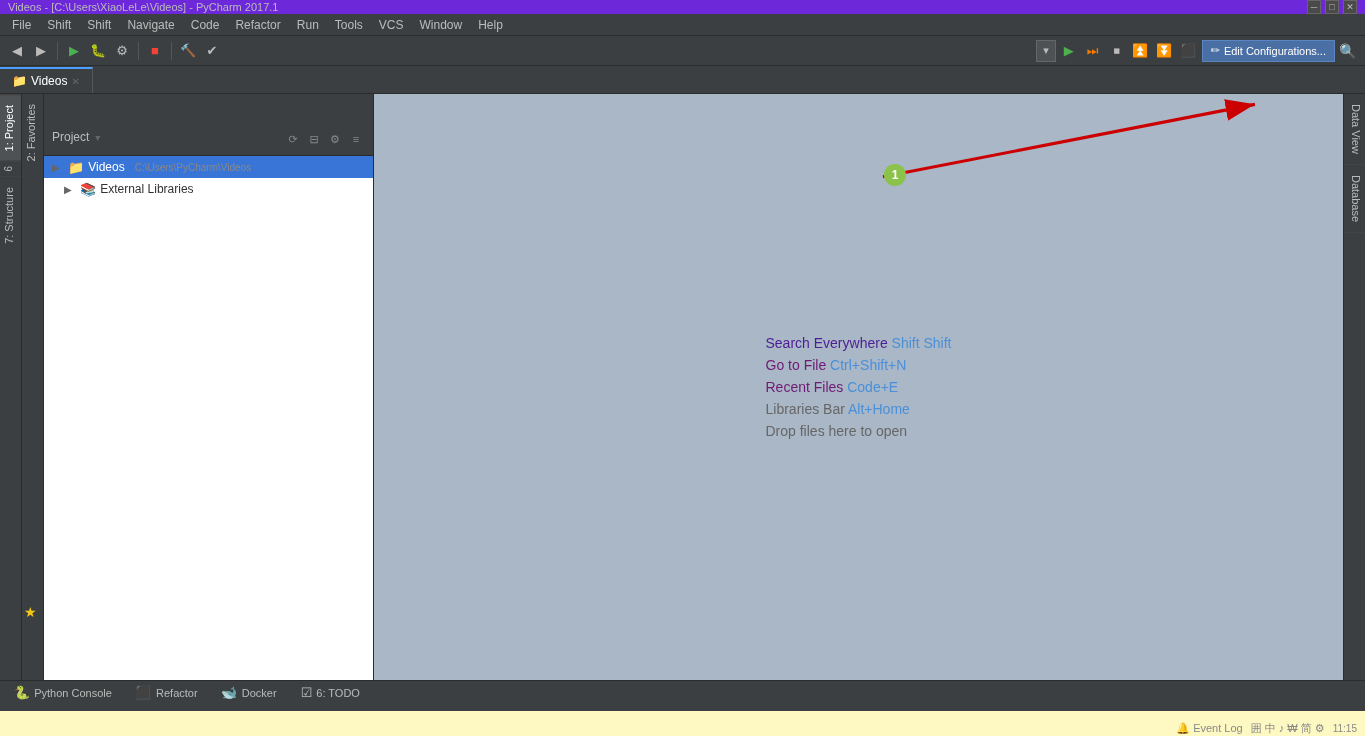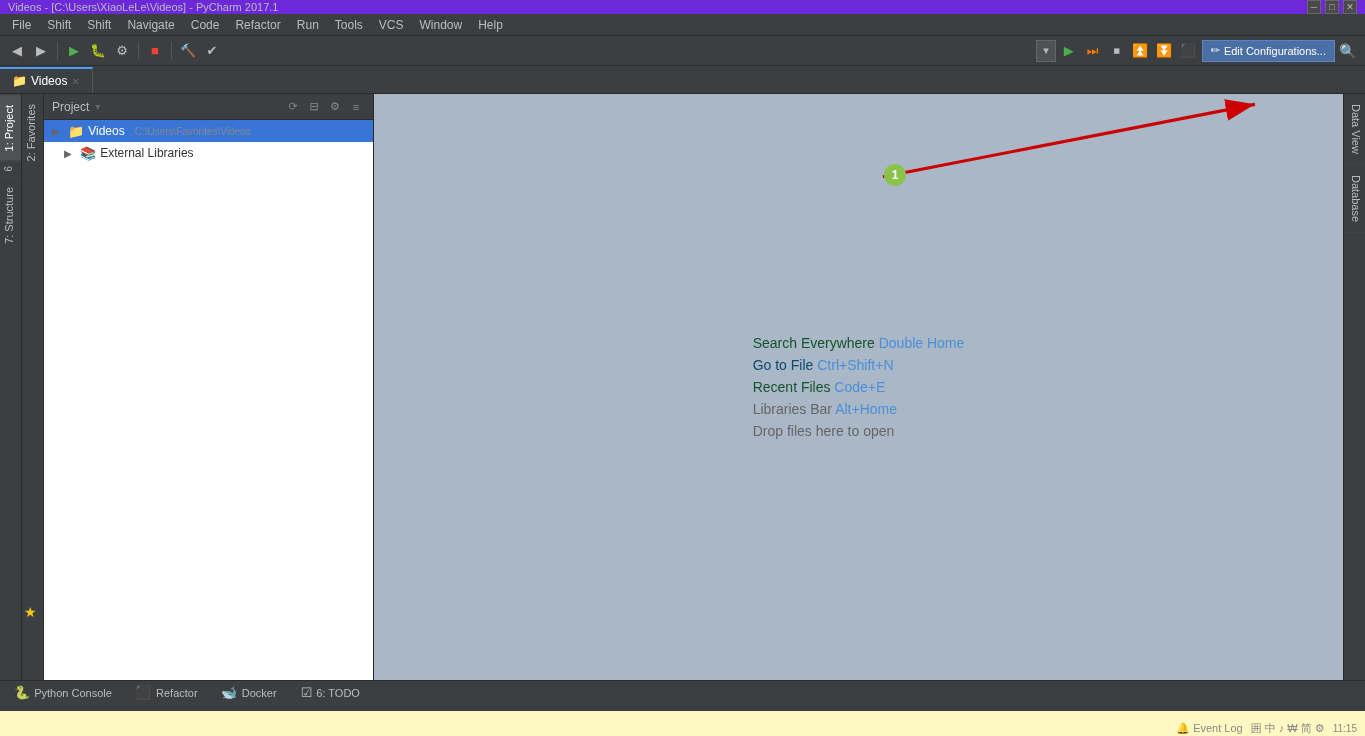--- a/index.html
+++ b/index.html
@@ -131,24 +131,25 @@
       width: 330px;
       background: #3c3f41;
       border-right: 1px solid #2b2b2b;
       display: flex;
       flex-direction: column;
     }
     #project-panel-header {
       height: 26px;
       background: #3c3f41;
       display: flex;
-      align-items: center;
+      align-items: flex-start;
       justify-content: space-between;
       padding: 0 8px;
       border-bottom: 1px solid #2b2b2b;
+      margin-top: 36px;
     }
     #project-panel-header-left {
       display: flex;
       align-items: center;
       gap: 6px;
       color: #bbbbbb;
       font-size: 12px;
     }
     #project-panel-header-right {
       display: flex;
@@ -466,21 +467,21 @@
           <div class="panel-icon-btn">⚙</div>
           <div class="panel-icon-btn">≡</div>
         </div>
       </div>
       <div id="project-tree" style="height: 560px;">
 
         <div class="tree-item selected">
           <span class="tree-arrow">▶</span>
           <span class="tree-icon">📁</span>
           <span>Videos</span>
-          <span style="margin-left:6px; color:#888; font-size:10px;">C:\Users\Favorites\Videos</span>
+          <span style="margin-left:6px; color:#888; font-size:10px;">C:\Users\PyCharm\Videos</span>
         </div>
 
         <div class="tree-item" style="padding-left:20px;">
           <span class="tree-arrow">▶</span>
           <span class="tree-icon">📚</span>
           <span>External Libraries</span>
         </div>
       </div>
     </div>
 
@@ -496,29 +497,29 @@
 
         <line x1="520" y1="80" x2="900" y2="10" stroke="#cc0000" stroke-width="3" marker-end="url(#arrowhead)"></line>
       </svg>
 
       <div class="number-badge" style="position:absolute; top:70px; left:510px;">
         <span>1</span>
       </div>
 
       <div style="text-align:left;">
         <div class="hint-row">
-          <span style="color:#14532d;">Search Everywhere </span>
-          <span class="hint-shortcut">Double Home</span>
+          <span style="color:#4c1d95;">Search Everywhere </span>
+          <span class="hint-shortcut">Shift Shift</span>
         </div>
         <div class="hint-row">
-          <span style="color:#0c4a6e;">Go to File </span>
+          <span style="color:#701a75;">Go to File </span>
           <span class="hint-shortcut">Ctrl+Shift+N</span>
         </div>
         <div class="hint-row">
-          <span style="color:#14532d;">Recent Files </span>
+          <span style="color:#701a75;">Recent Files </span>
           <span class="hint-shortcut">Code+E</span>
         </div>
         <div class="hint-row">
           <span style="color:#666666;">Libraries Bar </span>
           <span class="hint-shortcut">Alt+Home</span>
         </div>
         <div class="hint-row">
           <span style="color:#666666;">Drop files here to open</span>
         </div>
       </div>

